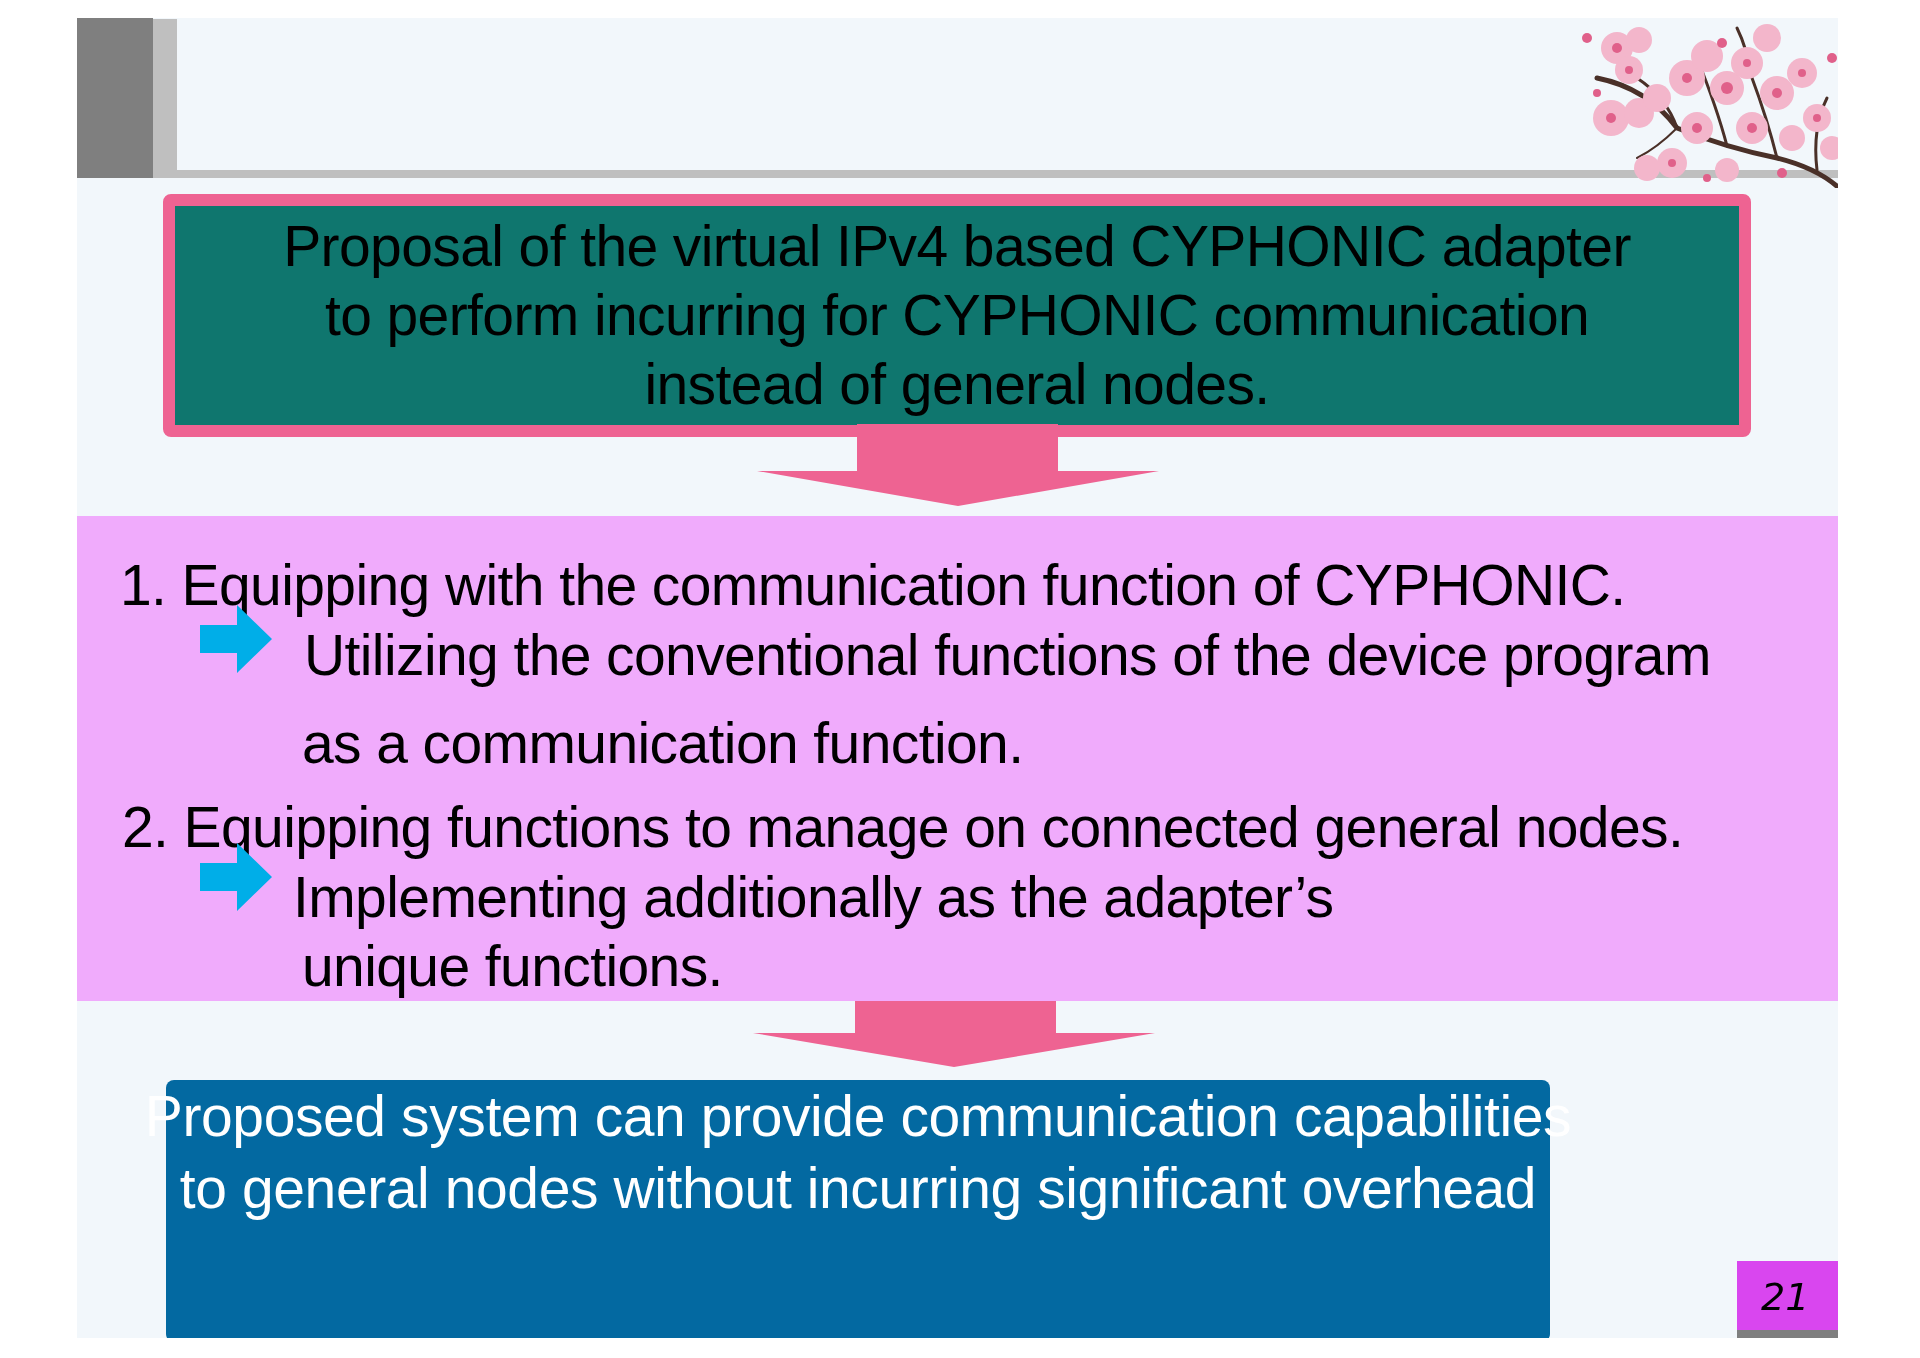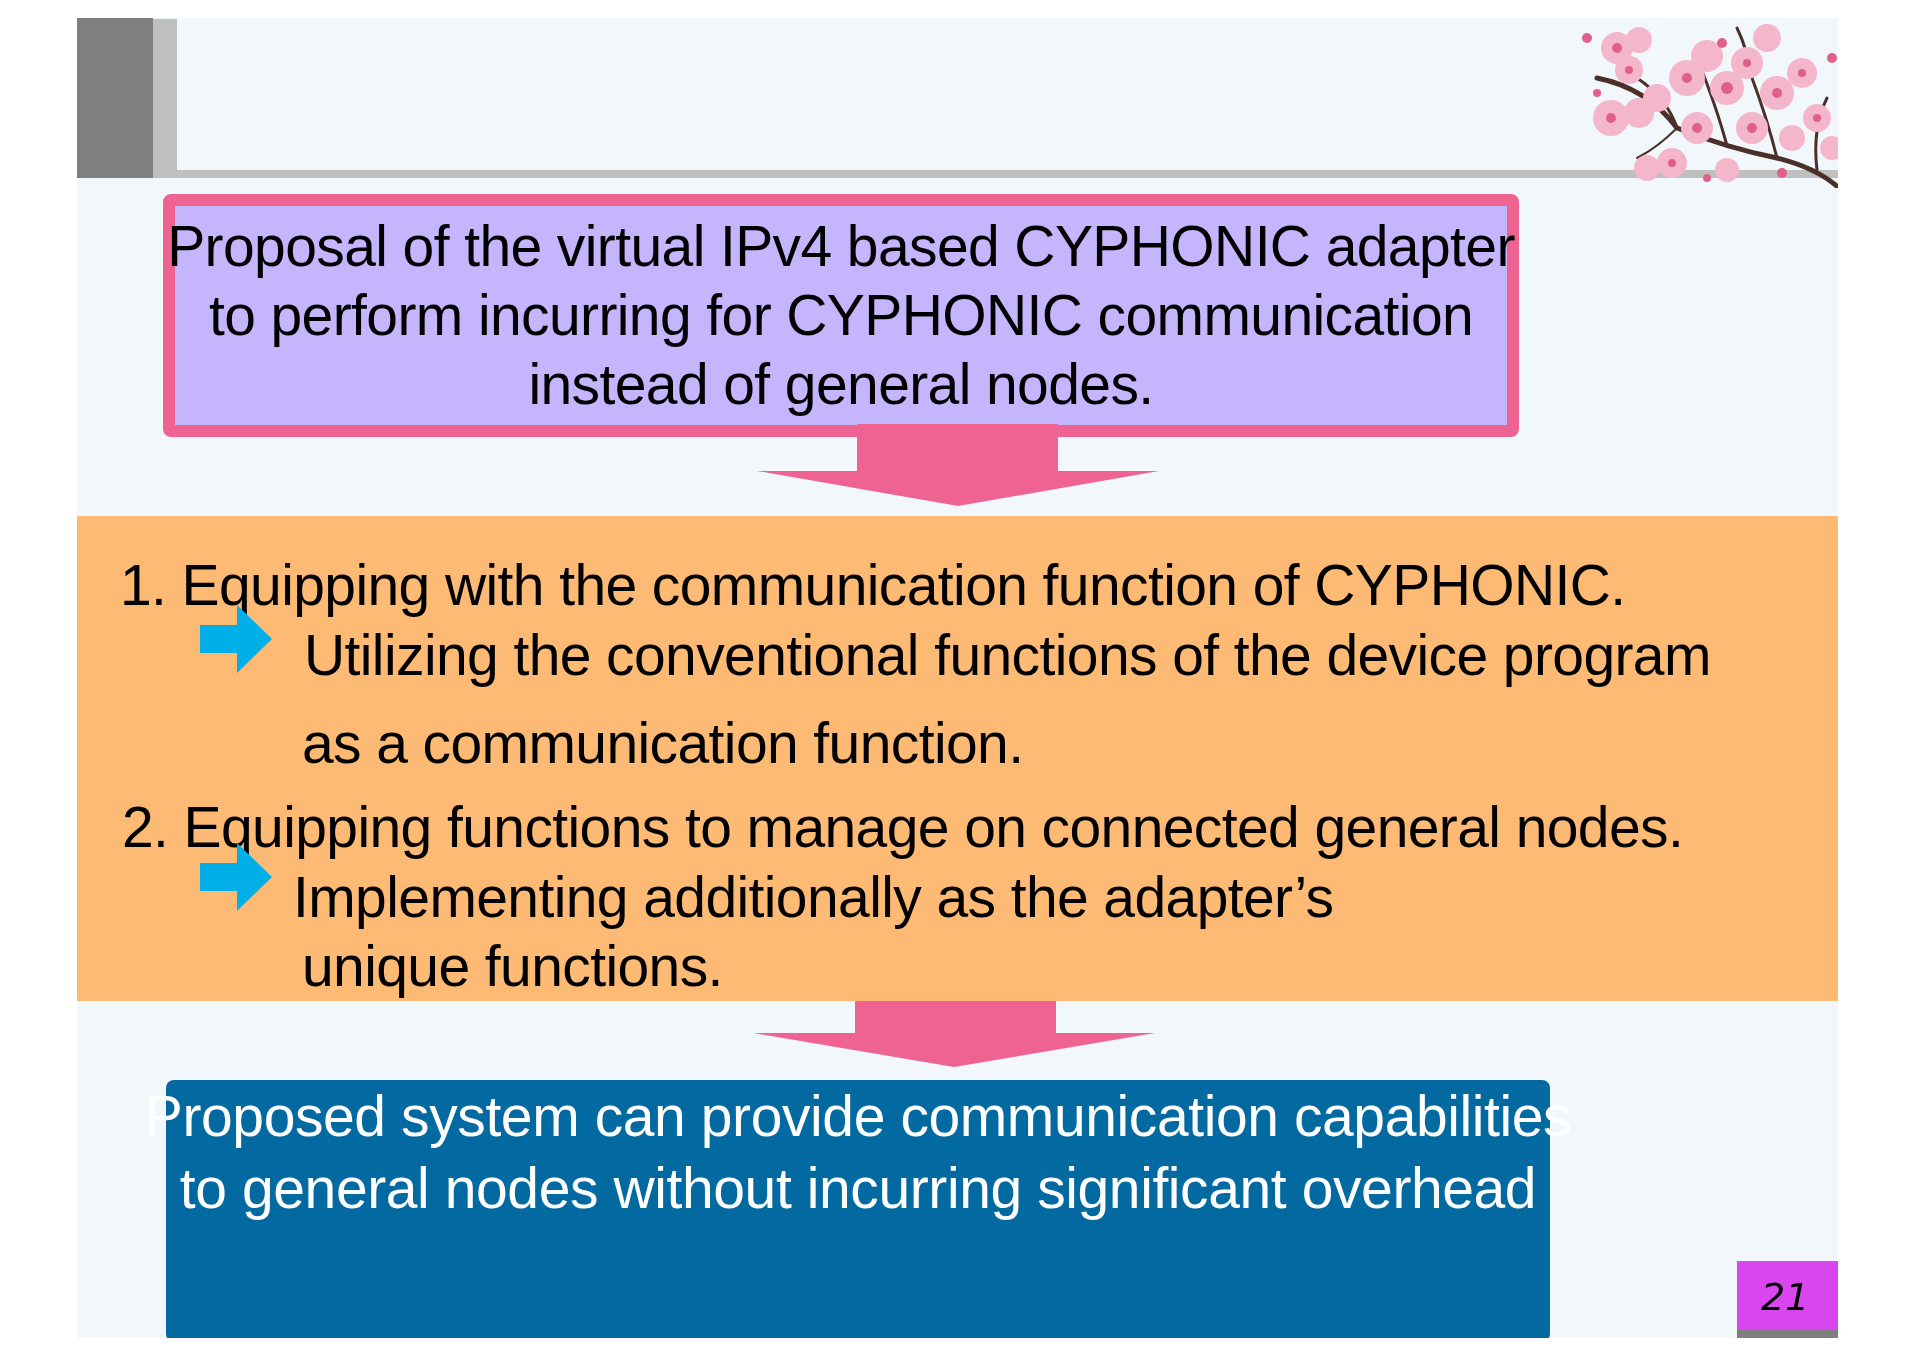--- a/index.html
+++ b/index.html
@@ -18,36 +18,36 @@
     .hdr-light { left: 76px; top: 1px; width: 24px; height: 159px; background: #bfbfbf; }
     .hdr-line { left: 76px; top: 152px; width: 1685px; height: 8px; background: #bfbfbf; }
     .title {
       left: 122px; top: 44px; font-size: 80px; color: #800a30; line-height: 100px;
       letter-spacing: -0.5px; white-space: nowrap;
     }
     .blossom { left: 1500px; top: 0px; width: 262px; height: 170px; }
 
     
     .proposal {
-      left: 86px; top: 176px; width: 1356px; height: 243px;
+      left: 86px; top: 176px; width: 1588px; height: 243px;
       box-sizing: border-box; border: 12px solid #ee6392; border-radius: 8px;
-      background: #c4b5fd;
+      background: #0f766e;
       display: flex; flex-direction: column; justify-content: center; align-items: center;
     }
     .proposal .ln {
       font-size: 57px; line-height: 69px; color: #000; white-space: nowrap; text-align: center;
       letter-spacing: -0.6px;
     }
     .down-arrow { width: 402px; height: 82px; }
     .arrow1 { left: 680px; top: 406px; }
     .arrow2 { left: 676px; top: 983px; }
 
     
     .band {
-      left: 0; top: 498px; width: 1761px; height: 485px; background: #fdba74;
+      left: 0; top: 498px; width: 1761px; height: 485px; background: #f0abfc;
     }
     .item-line {
       position: absolute; font-size: 57px; line-height: 70px; color: #000; white-space: nowrap;
       letter-spacing: -0.6px;
     }
     .cyan-arrow { position: absolute; width: 72px; height: 68px; }
 
     
     .result {
       left: 89px; top: 1062px; width: 1384px; height: 262px; background: #0369a1;

